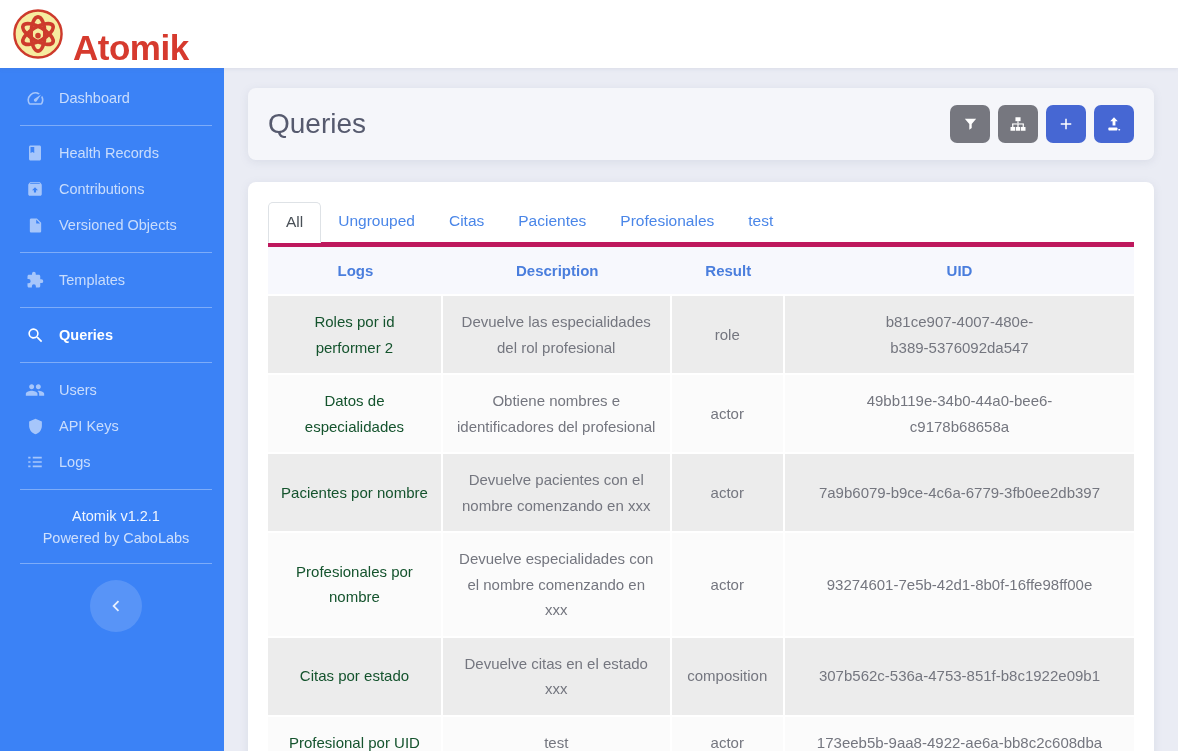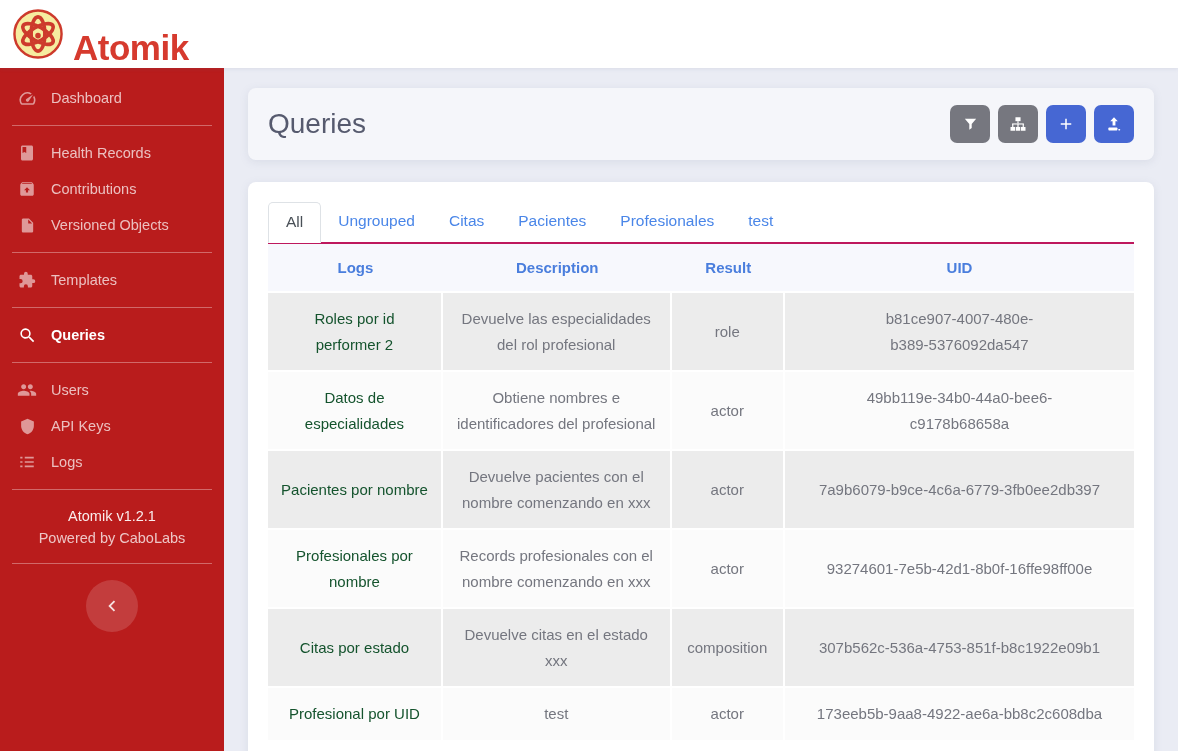--- a/index.html
+++ b/index.html
@@ -27,22 +27,22 @@
   .avatar {
     width: 38px; height: 38px; border-radius: 50%; background: #c6cade;
     display: flex; align-items: center; justify-content: center; cursor: pointer;
   }
 
   
   .layout { display: flex; height: 683px; }
 
   
   .sidebar {
-    width: 224px; flex: 0 0 224px; background: #b91c1c;
-    padding-top: 12px; color: #fff; overflow: hidden;
+    width: 224px; flex: 0 0 224px; background: #3b82f6;
+    padding-top: 12px; color: #fff; overflow: hidden; padding-left: 8px;
   }
   .nav-item {
     display: flex; align-items: center; height: 36px; padding: 0 15px;
     color: rgba(255,255,255,.72); font-size: 14.5px; cursor: pointer; white-space: nowrap;
   }
   .nav-item .nicon { width: 24px; margin-right: 12px; display: flex; justify-content: center; }
   .nav-item .nicon svg { fill: rgba(255,255,255,.55); }
   .nav-item.active { color: #ffffff; font-weight: bold; }
   .nav-item.active .nicon svg { fill: #ffffff; }
   .nav-divider { height: 1px; background: rgba(255,255,255,.34); margin: 9px 12px; }
@@ -72,21 +72,21 @@
   .btn svg { fill: #ffffff; }
   .btn-gray { background: #76777f; }
   .btn-blue { background: #4667d3; }
 
   .table-card {
     background: #ffffff; border-radius: 8px; margin-top: 22px; padding: 20px;
     box-shadow: 0 2px 8px rgba(130,140,170,.16); min-height: 600px;
   }
 
   
-  .tabs { display: flex; border-bottom: 2px solid #be185d; }
+  .tabs { display: flex; border-bottom: 5px solid #be185d; }
   .tab {
     padding: 10px 17px 11px; font-size: 15.5px; color: #4a86e8;
     cursor: pointer; margin-bottom: -1px; white-space: nowrap;
   }
   .tab.active {
     background: #fff; color: #495057;
     border: 1px solid #dee2e6; border-bottom: 1px solid #ffffff;
     border-radius: 5px 5px 0 0;
   }
 
@@ -314,21 +314,21 @@
 c9178b68658a</td>
           </tr>
           <tr class="odd">
             <td class="name"><a>Pacientes por nombre</a></td>
             <td class="desc">Devuelve pacientes con el nombre comenzando en xxx</td>
             <td class="result">actor</td>
             <td class="uid">7a9b6079-b9ce-4c6a-6779-3fb0ee2db397</td>
           </tr>
           <tr class="even">
             <td class="name"><a>Profesionales por nombre</a></td>
-            <td class="desc">Records profesionales con el nombre comenzando en xxx</td>
+            <td class="desc">Devuelve especialidades con el nombre comenzando en xxx</td>
             <td class="result">actor</td>
             <td class="uid">93274601-7e5b-42d1-8b0f-16ffe98ff00e</td>
           </tr>
           <tr class="odd">
             <td class="name"><a>Citas por estado</a></td>
             <td class="desc">Devuelve citas en el estado xxx</td>
             <td class="result">composition</td>
             <td class="uid">307b562c-536a-4753-851f-b8c1922e09b1</td>
           </tr>
           <tr class="even">

